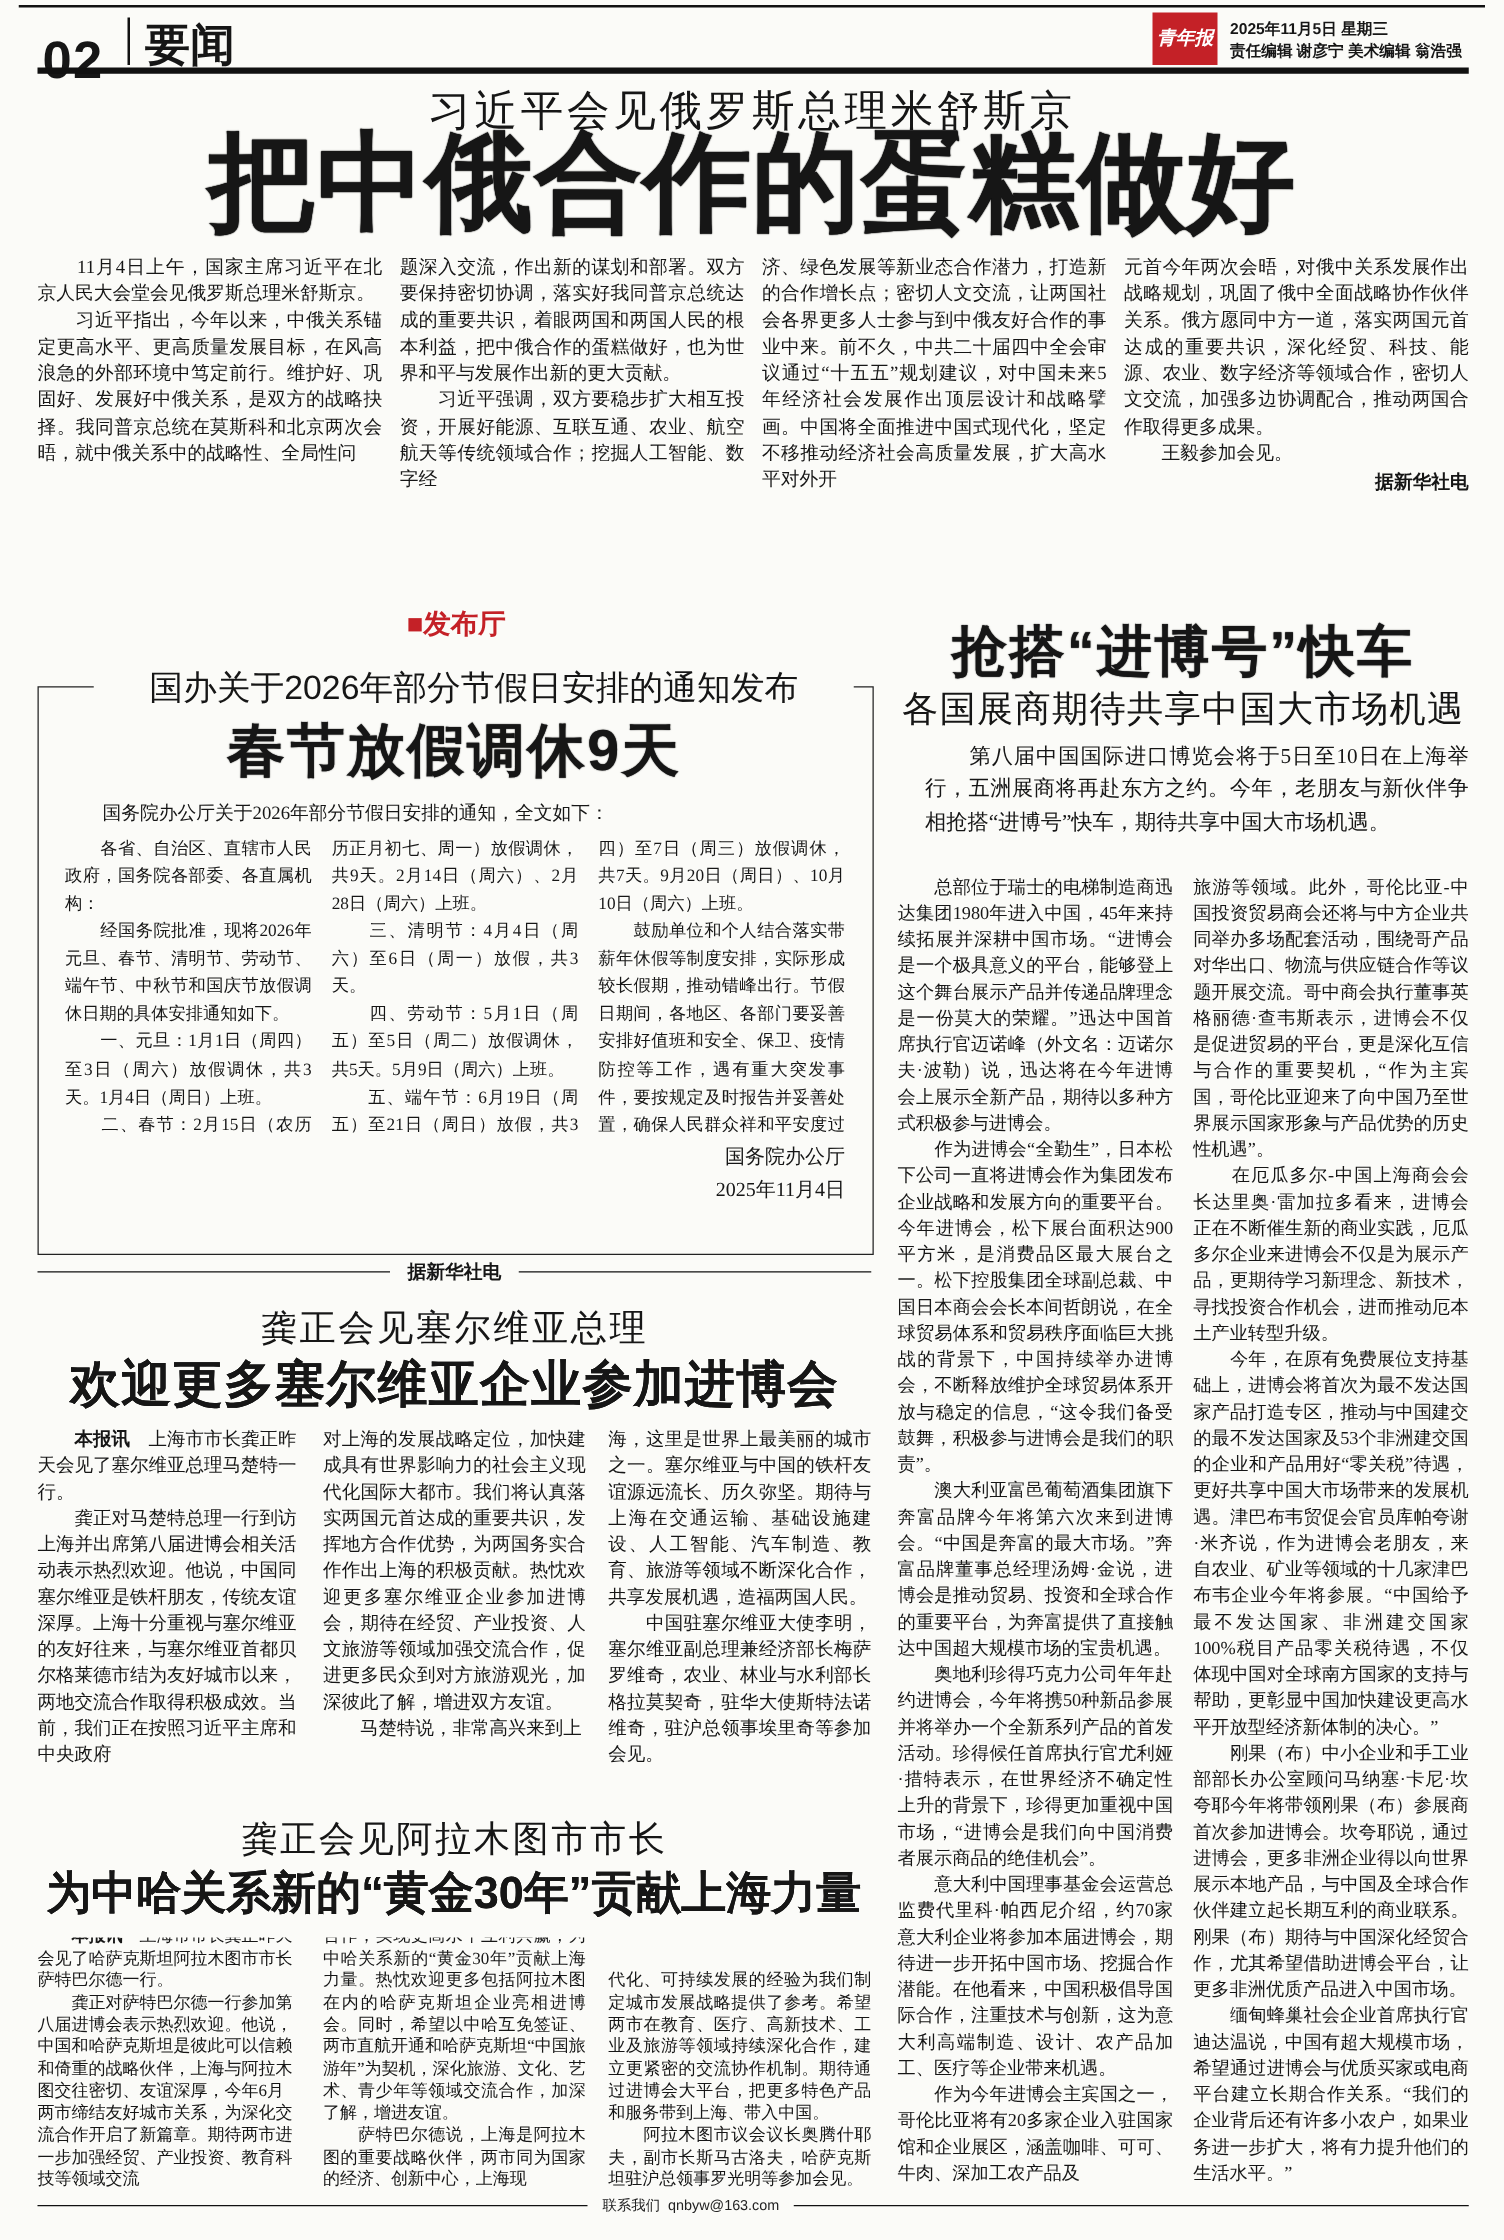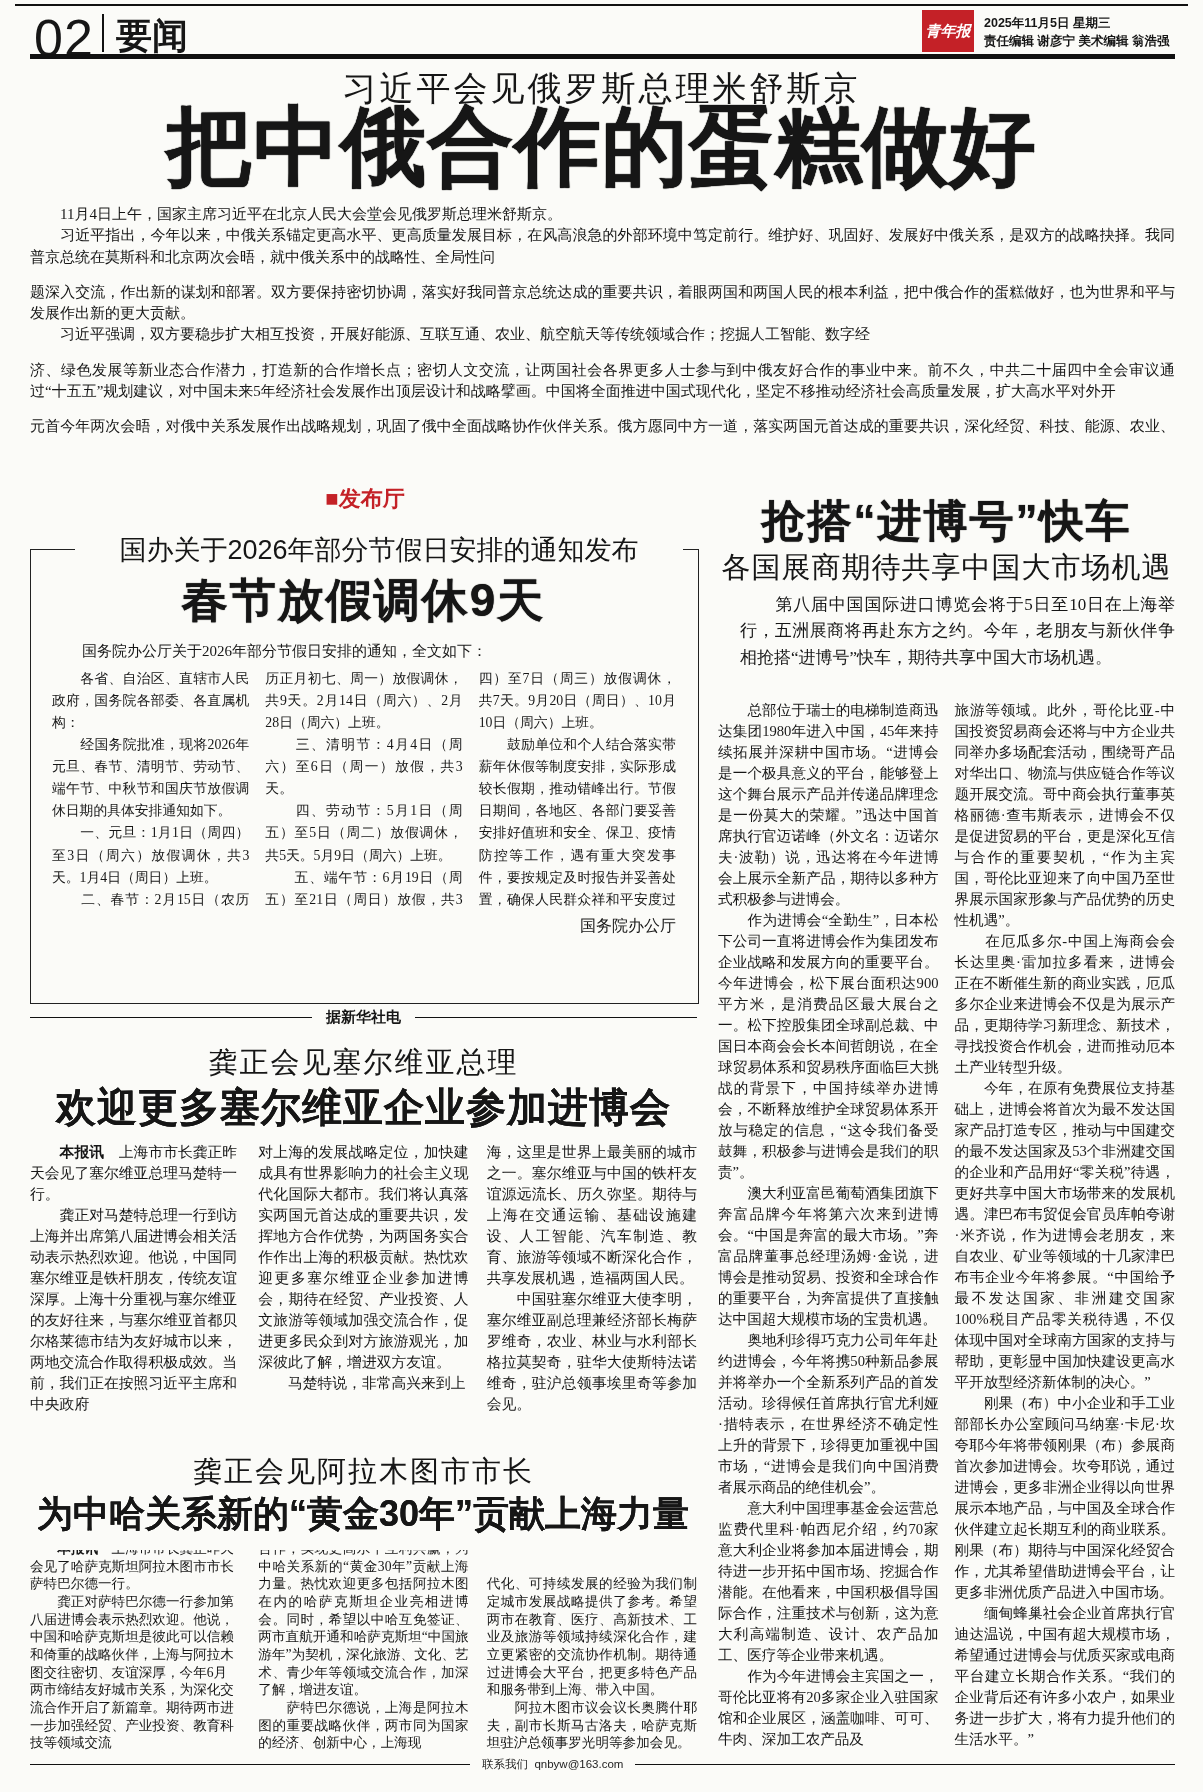--- a/index.html
+++ b/index.html
@@ -5,21 +5,21 @@
   html,body{margin:0;padding:0;}
   body{width:1203px;height:1792px;position:relative;background:#fbfbf8;color:#161616;
        font-family:"Liberation Serif","DejaVu Serif",serif;overflow:hidden;}
   .abs{position:absolute;}
   .sans{font-family:"Liberation Sans","DejaVu Sans",sans-serif;}
   .serif{font-family:Liberation Serif, serif;}
   .flow{white-space:pre-line;text-align:justify;text-justify:inter-ideograph;}
   .center{text-align:center;}
   .rule{background:#111;}
   
-  .pagenum{font-size:52px;font-weight:400;letter-spacing:1px;}
+  .pagenum{font-size:42px;font-weight:700;letter-spacing:1px;margin-top:16px;}
   .secname{font-size:36px;font-weight:700;}
   .logo{background:#c42127;color:#fff;display:flex;align-items:center;justify-content:center;
         font-style:italic;font-weight:700;font-size:15px;letter-spacing:0px;line-height:1;}
   .hmeta{font-size:12.5px;font-weight:700;line-height:1.5;}
   
   .kicker1{font-size:34px;font-weight:500;letter-spacing:3px;}
   .head1{font-size:86px;font-weight:900;letter-spacing:1px;line-height:1.0;
          text-shadow:0 0 1px #000, 0 0 1px #000;}
   .cols{display:flex;}
   .col{font-size:15px;line-height:1.42;}
@@ -60,21 +60,21 @@
   <span>青年报</span>
 </div>
 <div class="abs sans hmeta" style="left:984px;top:14px;">2025年11月5日 星期三</div>
 <div class="abs sans hmeta" style="left:984px;top:32px;">责任编辑 谢彦宁  美术编辑 翁浩强</div>
 
 <div class="abs rule" style="left:30px;top:54px;width:1145px;height:5px;"></div>
 
 <div class="abs sans kicker1 center" style="left:0;top:66px;width:1203px;">习近平会见俄罗斯总理米舒斯京</div>
 <div class="abs sans head1 center" style="left:0;top:103px;width:1203px;">把中俄合作的蛋糕做好</div>
 
-<div class="abs cols" style="left:30px;top:204px;width:1145px;height:234px;gap:14px;overflow:hidden;flex-direction:column;">
+<div class="abs cols" style="left:30px;top:204px;width:1145px;height:234px;gap:14px;overflow:hidden;">
   <div class="col flow" style="flex:1;">　　11月4日上午，国家主席习近平在北京人民大会堂会见俄罗斯总理米舒斯京。
 　　习近平指出，今年以来，中俄关系锚定更高水平、更高质量发展目标，在风高浪急的外部环境中笃定前行。维护好、巩固好、发展好中俄关系，是双方的战略抉择。我同普京总统在莫斯科和北京两次会晤，就中俄关系中的战略性、全局性问</div>
   <div class="col flow" style="flex:1;">题深入交流，作出新的谋划和部署。双方要保持密切协调，落实好我同普京总统达成的重要共识，着眼两国和两国人民的根本利益，把中俄合作的蛋糕做好，也为世界和平与发展作出新的更大贡献。
 　　习近平强调，双方要稳步扩大相互投资，开展好能源、互联互通、农业、航空航天等传统领域合作；挖掘人工智能、数字经</div>
   <div class="col flow" style="flex:1;">济、绿色发展等新业态合作潜力，打造新的合作增长点；密切人文交流，让两国社会各界更多人士参与到中俄友好合作的事业中来。前不久，中共二十届四中全会审议通过“十五五”规划建议，对中国未来5年经济社会发展作出顶层设计和战略擘画。中国将全面推进中国式现代化，坚定不移推动经济社会高质量发展，扩大高水平对外开</div>
   <div class="col" style="flex:1;">
     <div class="flow">元首今年两次会晤，对俄中关系发展作出战略规划，巩固了俄中全面战略协作伙伴关系。俄方愿同中方一道，落实两国元首达成的重要共识，深化经贸、科技、能源、农业、数字经济等领域合作，密切人文交流，加强多边协调配合，推动两国合作取得更多成果。
 　　王毅参加会见。</div>
     <div class="byline" style="margin-top:2px;">据新华社电</div>
   </div>
@@ -96,20 +96,21 @@
 　　三、清明节：4月4日（周六）至6日（周一）放假，共3天。
 　　四、劳动节：5月1日（周五）至5日（周二）放假调休，共5天。5月9日（周六）上班。
 　　五、端午节：6月19日（周五）至21日（周日）放假，共3天。
 　　六、中秋节：9月25日（周五）至27日（周日）放假，共3天。
 　　七、国庆节：10月1日（周</div>
   <div class="ncol flow" style="flex:1;">四）至7日（周三）放假调休，共7天。9月20日（周日）、10月10日（周六）上班。
 　　鼓励单位和个人结合落实带薪年休假等制度安排，实际形成较长假期，推动错峰出行。节假日期间，各地区、各部门要妥善安排好值班和安全、保卫、疫情防控等工作，遇有重大突发事件，要按规定及时报告并妥善处置，确保人民群众祥和平安度过节日假期。</div>
 </div>
 <div class="abs nsig" style="left:52px;top:912px;width:624px;">
   <div>国务院办公厅</div>
+  <div>2025年11月4日</div>
 </div>
 
 <div class="abs bylinerow" style="left:30px;top:1008px;width:667px;">
   <div class="ln"></div>
   <div class="tx">据新华社电</div>
   <div class="ln"></div>
 </div>
 
 <div class="abs sans kick2 center" style="left:30px;top:1043px;width:667px;">龚正会见塞尔维亚总理</div>
 <div class="abs sans head2 center" style="left:30px;top:1080px;width:667px;">欢迎更多塞尔维亚企业参加进博会</div>

